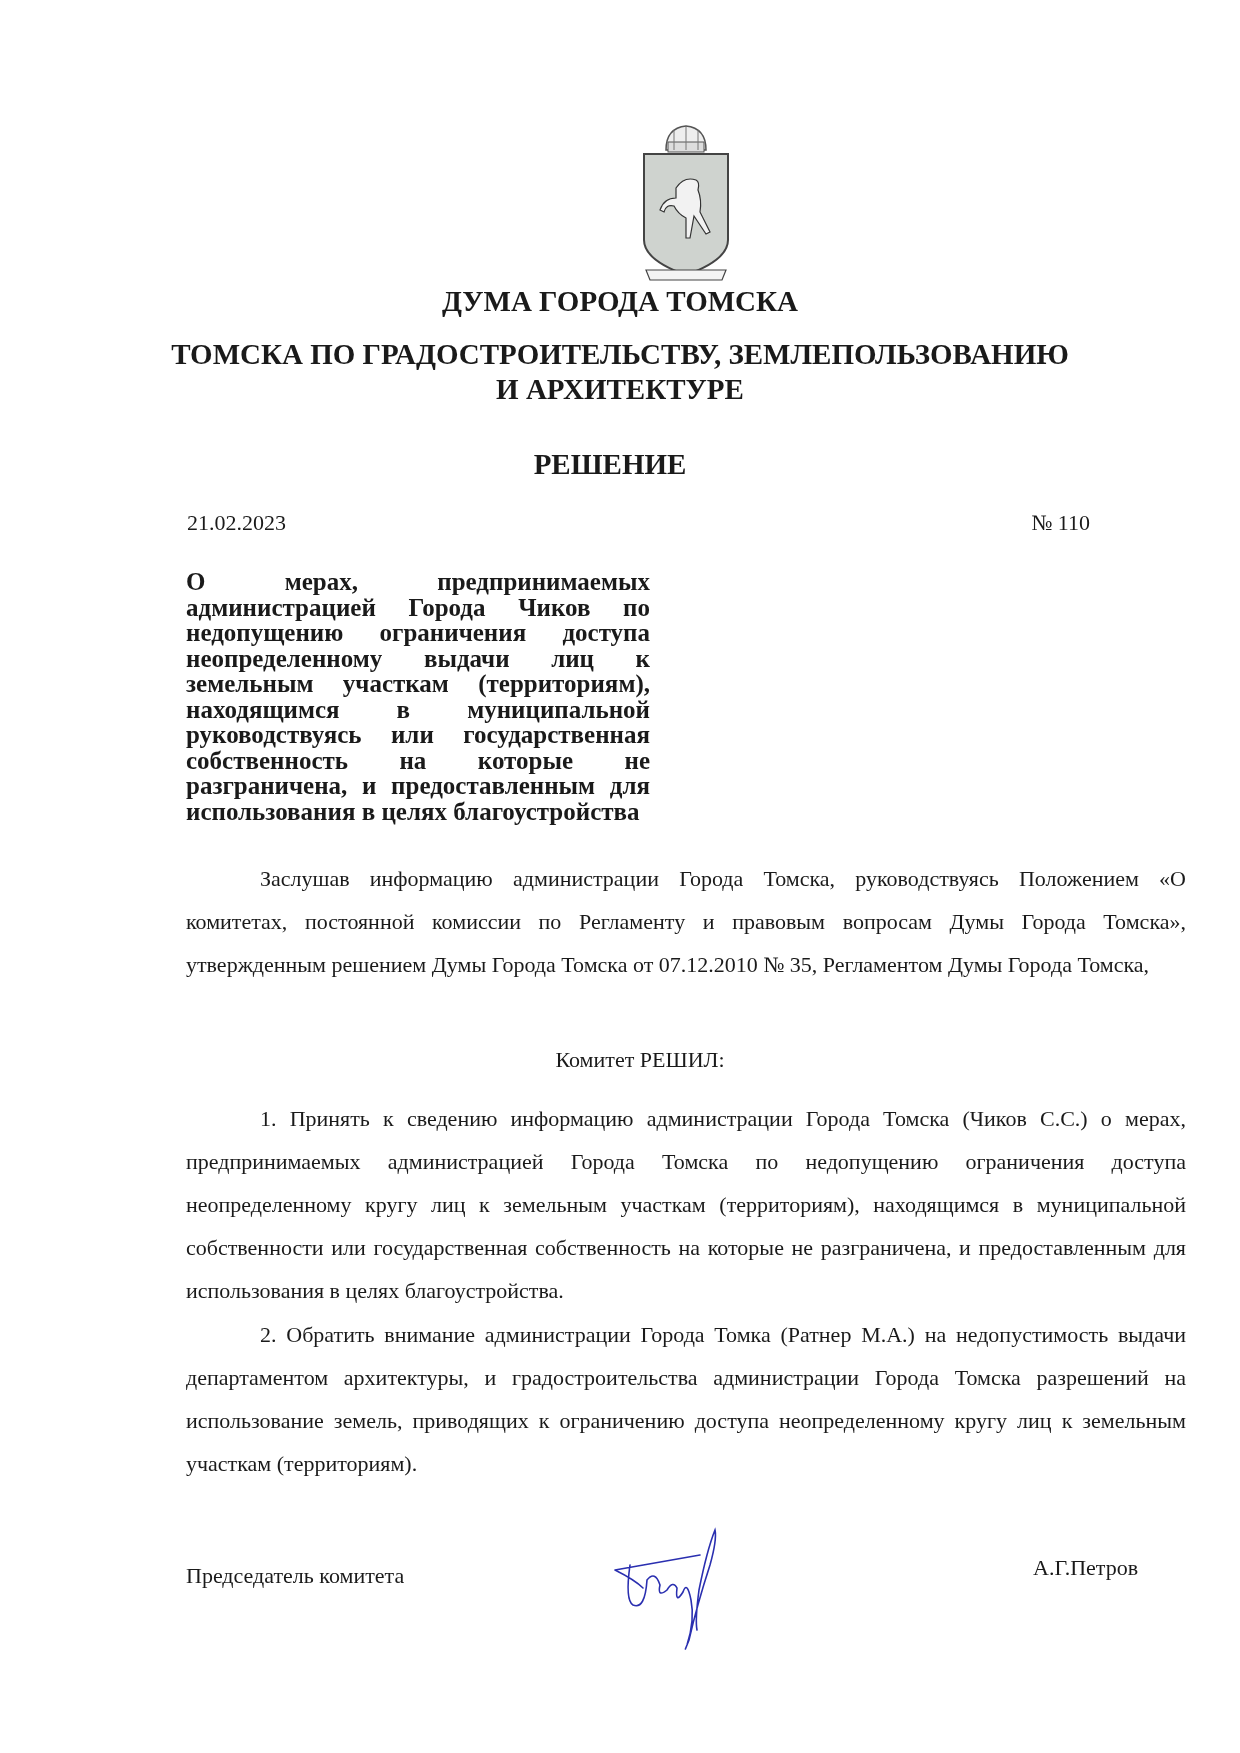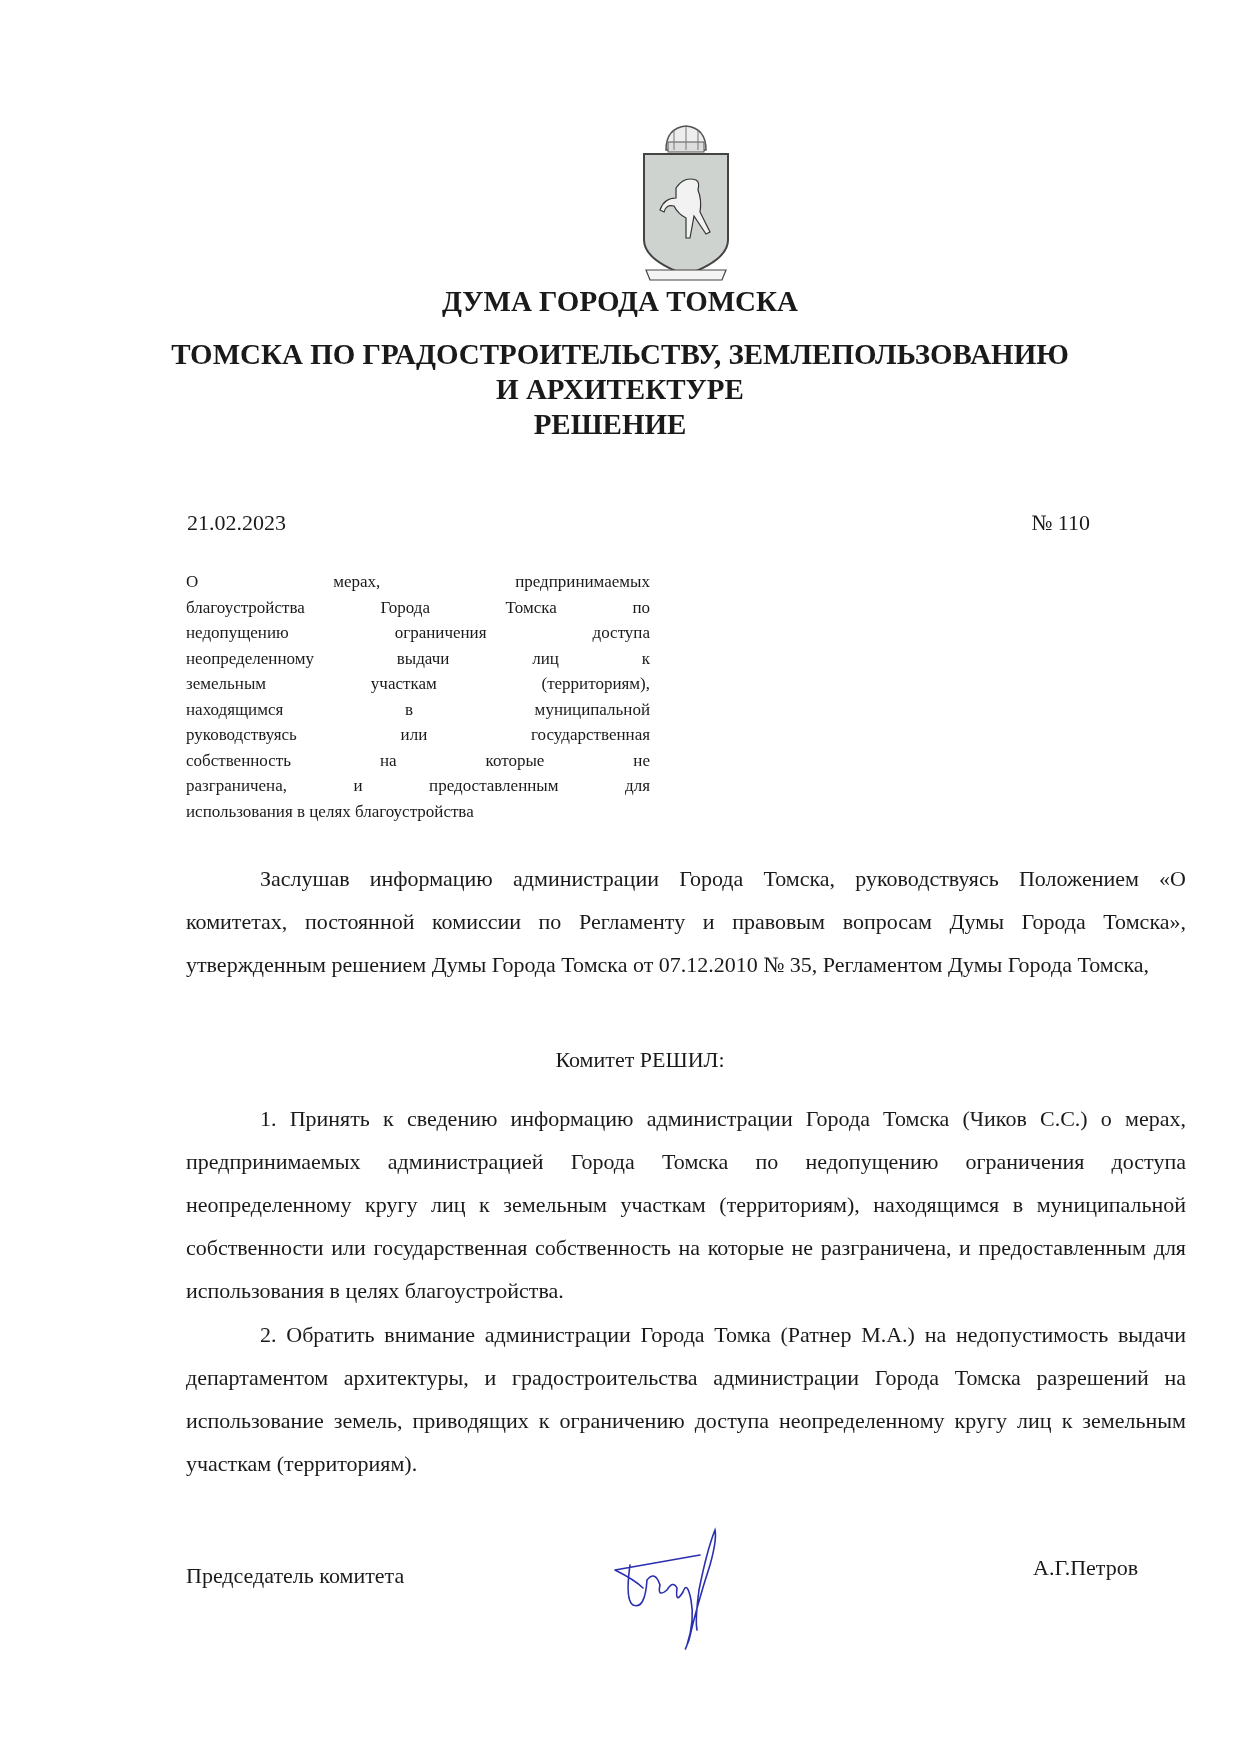--- a/index.html
+++ b/index.html
@@ -3,26 +3,26 @@
   <meta charset="utf-8">
   <style>
     html, body { margin: 0; padding: 0; background: #ffffff; }
     body { width: 1240px; height: 1753px; position: relative; overflow: hidden;
            font-family: "Liberation Serif", "DejaVu Serif", serif; color: #1a1a1a; }
     .emblem { position: absolute; left: 636px; top: 120px; width: 100px; height: 170px; }
     .h1 { position: absolute; left: 0; width: 1240px; top: 285px; text-align: center;
           font-weight: bold; font-size: 29px; letter-spacing: 0px; }
     .h2 { position: absolute; left: 0; width: 1240px; top: 337px; text-align: center;
           font-weight: bold; font-size: 29px; line-height: 35px; }
-    .h3 { position: absolute; left: 0; width: 1220px; top: 408px; text-align: center;
+    .h3 { position: absolute; left: 0; width: 1220px; top: 448px; text-align: center;
           font-weight: bold; font-size: 29px; }
     .date { position: absolute; left: 187px; top: 510px; font-size: 22px; }
     .num { position: absolute; right: 150px; top: 510px; font-size: 22px; }
-    .subject { position: absolute; left: 186px; top: 569px; width: 464px; font-weight: normal;
-               font-size: 17px; line-height: 25.5px; text-align: justify; text-align-last: justify; }
+    .subject { position: absolute; left: 186px; top: 569px; width: 464px; font-weight: bold;
+               font-size: 25px; line-height: 25.5px; text-align: justify; text-align-last: justify; }
     .subject .last { text-align-last: left; }
     .body { position: absolute; left: 186px; width: 1000px; font-size: 22px; line-height: 43px;
             text-align: justify; }
     .p1 { top: 857px; }
     .resolved { position: absolute; left: 0; width: 1240px; top: 1047px; text-align: center; font-size: 22px; padding-left: 40px; box-sizing: border-box; }
     .p2 { top: 1097px; }
     .p3 { top: 1313px; }
     .indent { text-indent: 74px; }
     .sign-label { position: absolute; left: 186px; top: 1563px; font-size: 22px; }
     .sign-name { position: absolute; left: 1033px; top: 1555px; font-size: 22px; }
@@ -52,21 +52,21 @@
   <div>ТОМСКА ПО ГРАДОСТРОИТЕЛЬСТВУ, ЗЕМЛЕПОЛЬЗОВАНИЮ</div>
   <div>И АРХИТЕКТУРЕ</div>
 </div>
 <div class="h3">РЕШЕНИЕ</div>
 
 <div class="date">21.02.2023</div>
 <div class="num">№ 110</div>
 
 <div class="subject">
   <div>О мерах, предпринимаемых</div>
-  <div>благоустройства Города Томска по</div>
+  <div>администрацией Города Чиков по</div>
   <div>недопущению ограничения доступа</div>
   <div>неопределенному выдачи лиц к</div>
   <div>земельным участкам (территориям),</div>
   <div>находящимся в муниципальной</div>
   <div>руководствуясь или государственная</div>
   <div>собственность на которые не</div>
   <div>разграничена, и предоставленным для</div>
   <div class="last">использования в целях благоустройства</div>
 </div>
 

